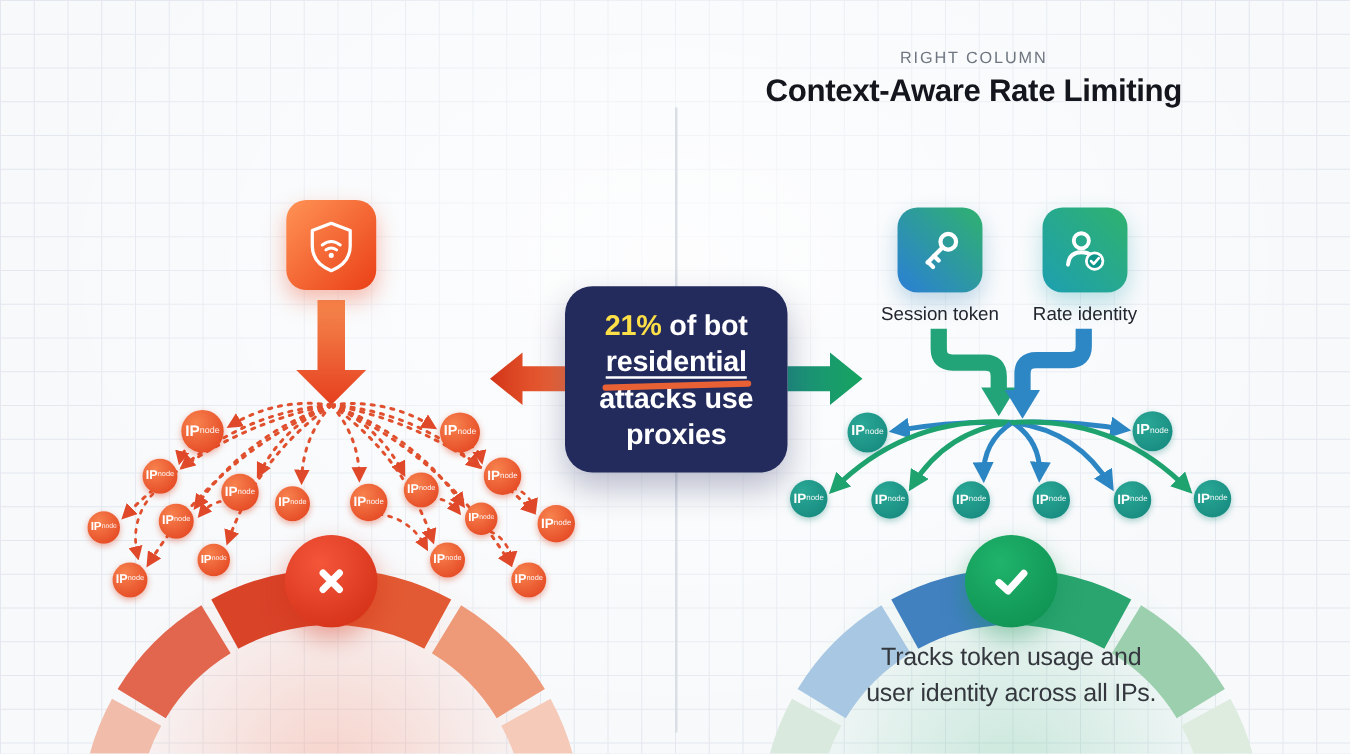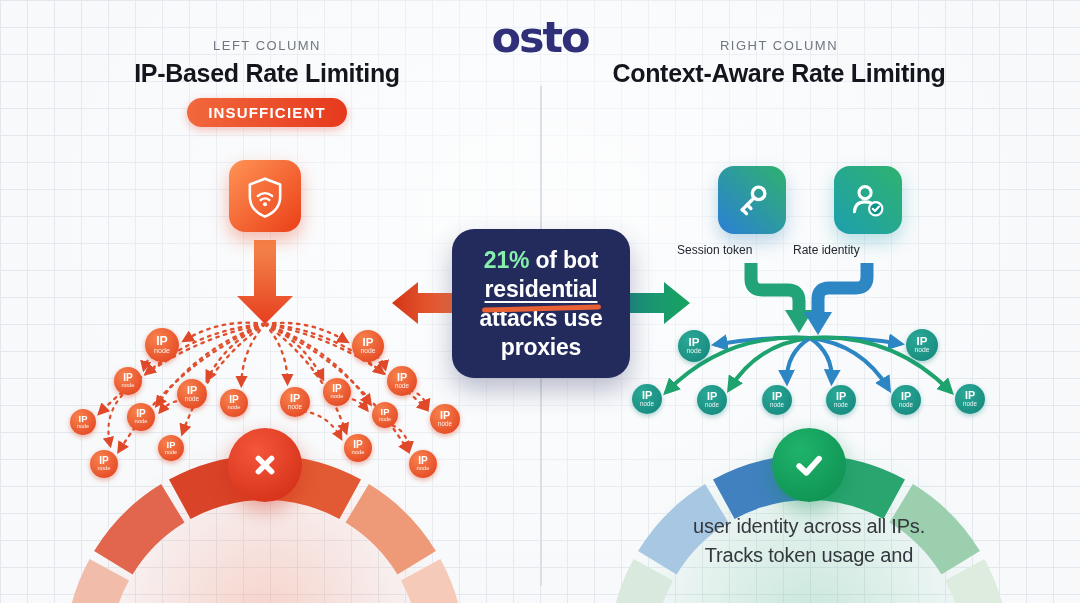--- a/index.html
+++ b/index.html
@@ -31,33 +31,33 @@
   
   #vec{position:absolute;inset:0;z-index:1;}
   
   .tile{position:absolute;border-radius:16px;display:flex;align-items:center;justify-content:center;z-index:2;}
   .tile-shield{left:229px;top:160px;width:72px;height:72px;
     background:linear-gradient(135deg,#ff9355,#ea3f17);box-shadow:0 8px 18px rgba(234,63,23,.35);}
   .tile-key{left:718px;top:166px;width:68px;height:68px;
     background:linear-gradient(45deg,#2b7fd6,#2fb26e);box-shadow:0 8px 18px rgba(43,127,180,.3);}
   .tile-user{left:834px;top:166px;width:68px;height:68px;
     background:linear-gradient(45deg,#1d9fb0,#2fb26e);box-shadow:0 8px 18px rgba(29,159,176,.3);}
-  .tile-label{position:absolute;top:243px;width:150px;text-align:left;font-size:12px;color:#22262f;z-index:2;}
+  .tile-label{position:absolute;top:243px;width:150px;text-align:center;font-size:15px;color:#22262f;z-index:2;}
   .tile-label.l1{left:677px;} .tile-label.l2{left:793px;}
   
   .stat-box{position:absolute;left:452px;top:229px;width:178px;height:149px;z-index:3;
     background:#232a5c;border-radius:22px;color:#fff;text-align:center;
     box-shadow:0 12px 26px rgba(35,42,92,.3);padding-top:17px;}
   .stat-box .line{font-size:23px;font-weight:700;line-height:29px;letter-spacing:-.2px;}
-  .stat-box .stat{color:#86efac;}
+  .stat-box .stat{color:#fde047;}
   .resid{position:relative;text-decoration:underline;text-decoration-thickness:2px;text-underline-offset:4px;}
   .resid::after{content:"";position:absolute;left:-3px;right:-3px;bottom:-9px;height:5px;border-radius:6px;
     background:#e86134;transform:rotate(-1.6deg);}
   
-  .node{position:absolute;border-radius:50%;color:#fff;display:flex;flex-direction:column;
+  .node{position:absolute;border-radius:50%;color:#fff;display:flex;flex-direction:row;
     align-items:center;justify-content:center;z-index:3;line-height:1;}
   .node-red{background:radial-gradient(circle at 35% 30%, #f7824e, #e13d1b);box-shadow:0 2px 5px rgba(214,60,25,.4);}
   .node-teal{background:radial-gradient(circle at 35% 30%, #2aa896, #13857b);box-shadow:0 2px 5px rgba(19,133,123,.35);}
   .node .ip{font-weight:700;} .node .nd{opacity:.92;}
   
   .result{position:absolute;border-radius:50%;display:flex;align-items:center;justify-content:center;z-index:4;}
   .result-x{left:228px;top:428px;width:74px;height:74px;
     background:radial-gradient(circle at 38% 30%, #f4563a, #cf2b12);box-shadow:0 8px 20px rgba(207,43,18,.4);}
   .result-check{left:772px;top:428px;width:74px;height:74px;
     background:radial-gradient(circle at 38% 30%, #1fb36b, #0c8c4e);box-shadow:0 8px 20px rgba(12,140,78,.4);}
@@ -66,26 +66,20 @@
     font-size:20px;line-height:29px;color:#34383e;letter-spacing:-.2px;}
   .caption.left{left:55px;} .caption.right{left:599px;}
 </style>
 </head>
 <body>
 
 <div id="stage">
   <div class="soft-overlay"></div>
   <div class="divider"></div>
 
-  <div class="col-head left">
-    <div class="kicker">LEFT COLUMN</div>
-    <div class="title">IP-Based Rate Limiting</div>
-    <span class="badge badge-red">INSUFFICIENT</span>
-  </div>
-  <div class="logo">osto</div>
   <div class="col-head right">
     <div class="kicker">RIGHT COLUMN</div>
     <div class="title">Context-Aware Rate Limiting</div>
   </div>
 
   <svg id="vec" width="1080" height="603" viewBox="0 0 1080 603">
     <defs>
       <linearGradient id="gOrangeV" x1="0" y1="0" x2="0" y2="1">
         <stop offset="0" stop-color="#f58a4e"></stop>
           <stop offset="1" stop-color="#e63f1f"></stop>
@@ -226,22 +220,22 @@
   </div>
   <div class="result result-check">
     <svg width="46" height="46" viewBox="0 0 80 80">
       <path d="M23 42 L35.5 53.5 L57.5 29" fill="none" stroke="#fff" stroke-width="10" stroke-linecap="round" stroke-linejoin="round"></path>
     </svg>
   </div>
 
   <div class="caption left">
   </div>
   <div class="caption right">
+    <div>Tracks token usage and</div>
     <div>user identity across all IPs.</div>
-    <div>Tracks token usage and</div>
   </div>
 <div class="node node-red" style="left: 145px; top: 328px; width: 34px; height: 34px;">
       <span class="ip" style="font-size: 12.24px;">IP</span>
       <span class="nd" style="font-size: 7.14px;">node</span>
     </div>
     <div class="node node-red" style="left: 114px; top: 367px; width: 28px; height: 28px;">
       <span class="ip" style="font-size: 10.08px;">IP</span>
       <span class="nd" style="font-size: 5.88px;">node</span>
     </div>
     <div class="node node-red" style="left: 177px; top: 379px; width: 30px; height: 30px;">

